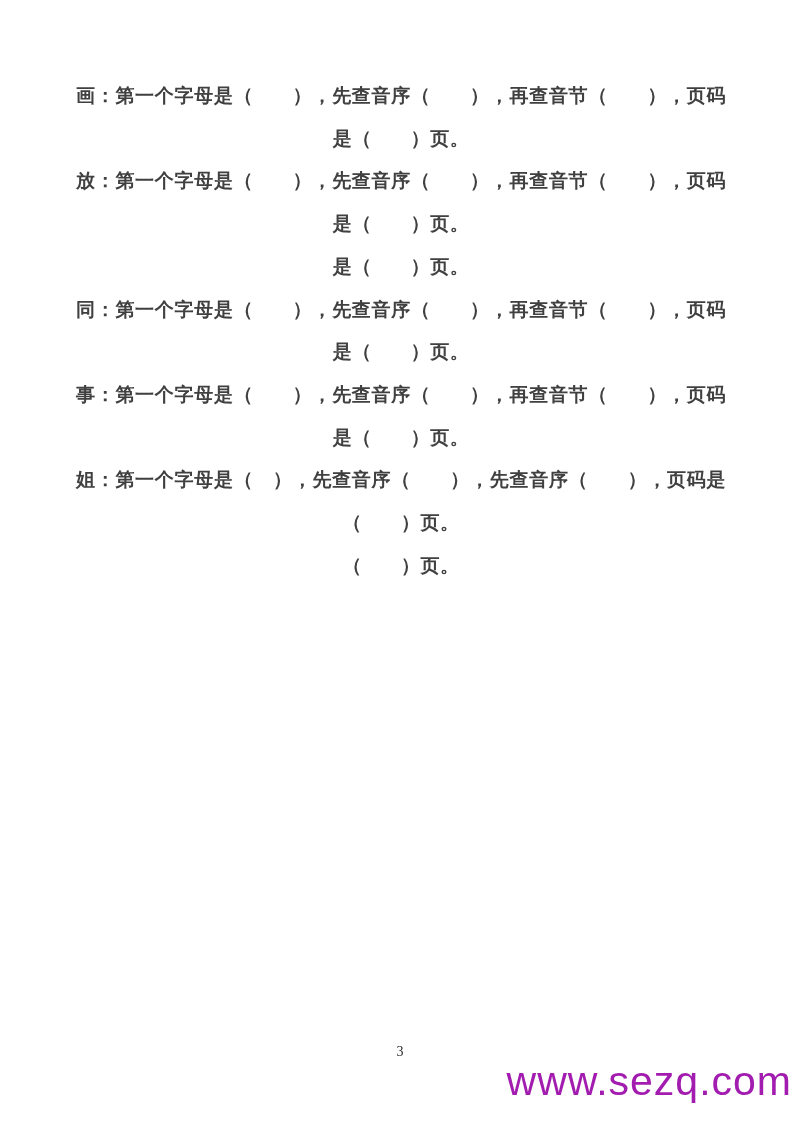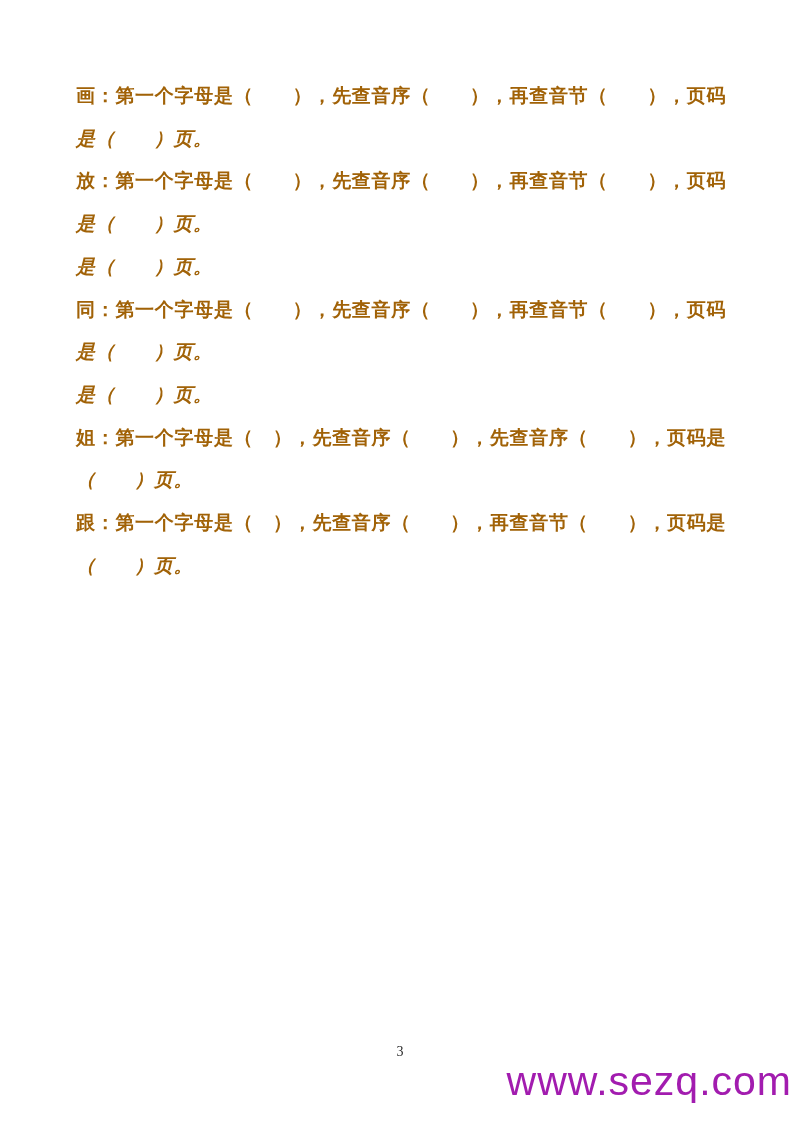--- a/index.html
+++ b/index.html
@@ -13,38 +13,37 @@
     width: 800px;
     height: 1131px;
     background: #ffffff;
     overflow: hidden;
   }
   .exercise-list {
     position: absolute;
     left: 76px;
     top: 75px;
     width: 650px;
-    color: #a16207;
+    color: #404040;
     font-size: 19px;
     font-weight: bold;
     line-height: 42.7px;
     letter-spacing: 0.5px;
   }
   .entry { width: 100%; }
   .line1 {
     white-space: nowrap;
     text-align: justify;
     text-align-last: justify;
     text-justify: inter-ideograph;
     width: 100%;
   }
   .line2 {
     white-space: nowrap;
-    text-align: left;
-    font-style: italic;
+    text-align: center;
   }
   .page-number {
     position: absolute;
     left: 0;
     top: 1044px;
     width: 100%;
     text-align: center;
     font-size: 14px;
     color: #2b2b2b;
     font-family: "Liberation Serif", "DejaVu Serif", serif;
@@ -79,30 +78,30 @@
   <div class="entry">
     <div class="line2">是（　　）页。</div>
   </div>
 
   <div class="entry">
     <div class="line1">同：第一个字母是（　　），先查音序（　　），再查音节（　　），页码</div>
     <div class="line2">是（　　）页。</div>
   </div>
 
   <div class="entry">
+    <div class="line1">事：第一个字母是（　　），先查音序（　　），再查音节（　　），页码</div>
     <div class="line2">是（　　）页。</div>
   </div>
 
   <div class="entry">
     <div class="line1">姐：第一个字母是（　），先查音序（　　），先查音序（　　），页码是</div>
     <div class="line2">（　　）页。</div>
   </div>
 
   <div class="entry">
-    <div class="line1">跟：第一个字母是（　），先查音序（　　），再查音节（　　），页码是</div>
     <div class="line2">（　　）页。</div>
   </div>
 </div>
 
   <div class="page-number">3</div>
 
   <div class="watermark">www.sezq.com</div>
 
 </div>
 

